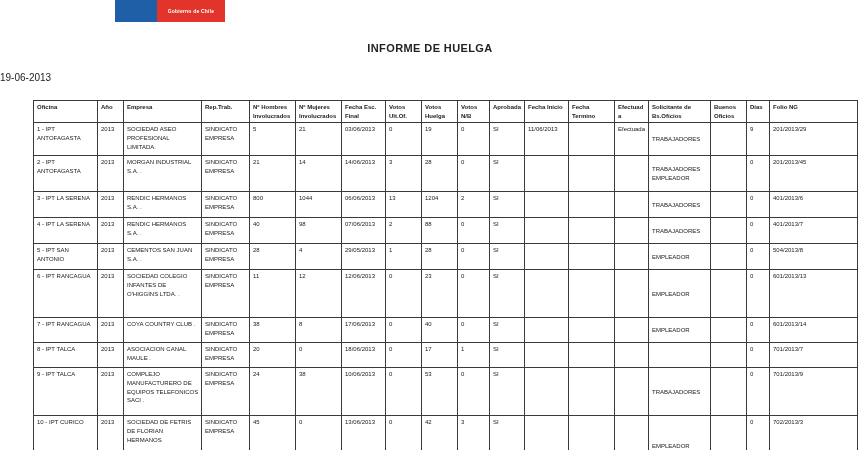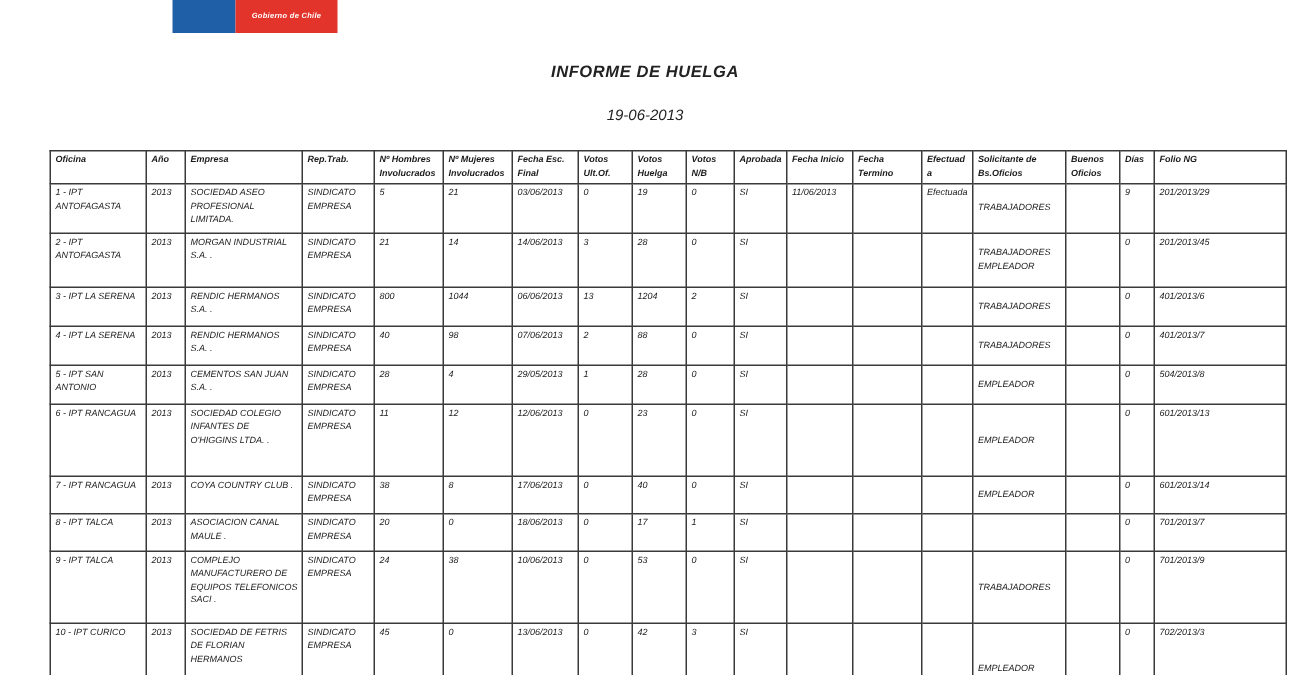--- a/index.html
+++ b/index.html
@@ -3,40 +3,40 @@
 <meta charset="utf-8">
 <style>
   * { box-sizing: border-box; margin: 0; padding: 0; }
   html, body {
     width: 860px; height: 450px;
     background: #ffffff;
     overflow: hidden;
     font-family: "Liberation Sans", "DejaVu Sans", sans-serif;
     color: #1a1a1a;
   }
-  .page { position: relative; width: 860px; height: 450px; font-style: italic; }
+  .page { position: relative; width: 860px; height: 450px; }
 
   
   .logo { position: absolute; left: 115px; top: 0; height: 22px; display: flex; }
   .logo-blue { width: 42px; height: 22px; }
   .logo-red  { width: 68px; height: 22px; display: flex; align-items: center; justify-content: center; }
   .logo-red span {
     color: #ffffff; font-weight: bold; font-size: 5px; letter-spacing: .2px;
     white-space: nowrap;
   }
 
   
   .title {
     position: absolute; top: 42px; left: 0; width: 100%;
     text-align: center; font-size: 11px; font-weight: bold; color: #222;
     letter-spacing: .4px;
   }
   .report-date {
     position: absolute; top: 72px; left: 0; width: 100%;
-    text-align: center; font-size: 10px; color: #222;
+    font-size: 10px; color: #222;
   }
 
   
   .tbl-wrap { position: absolute; left: 33px; top: 100px; width: 824px; }
   table {
     border-collapse: collapse; table-layout: fixed; width: 824px;
     font-size: 6px; line-height: 1.45;
   }
   th, td {
     border: 1px solid #3a3a3a;

